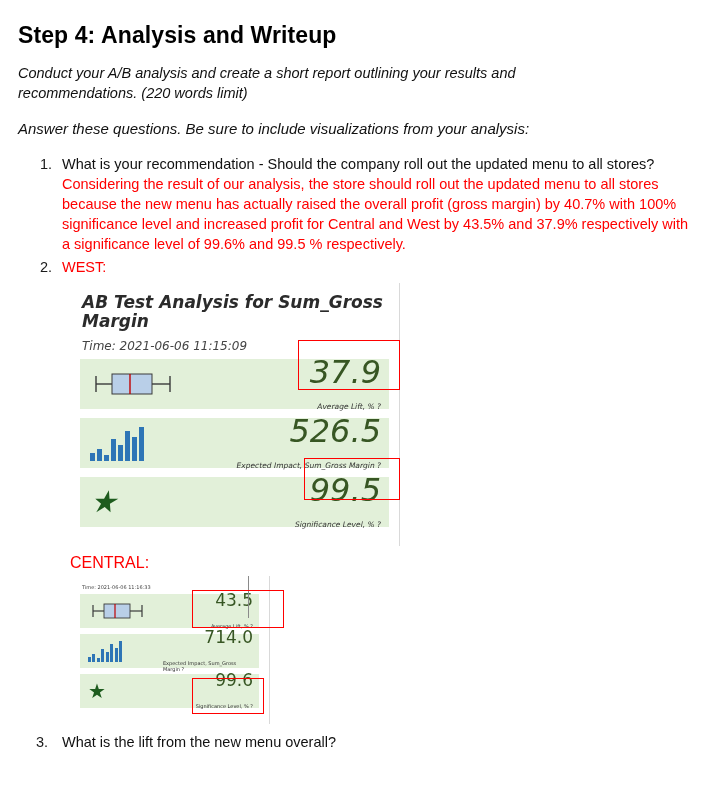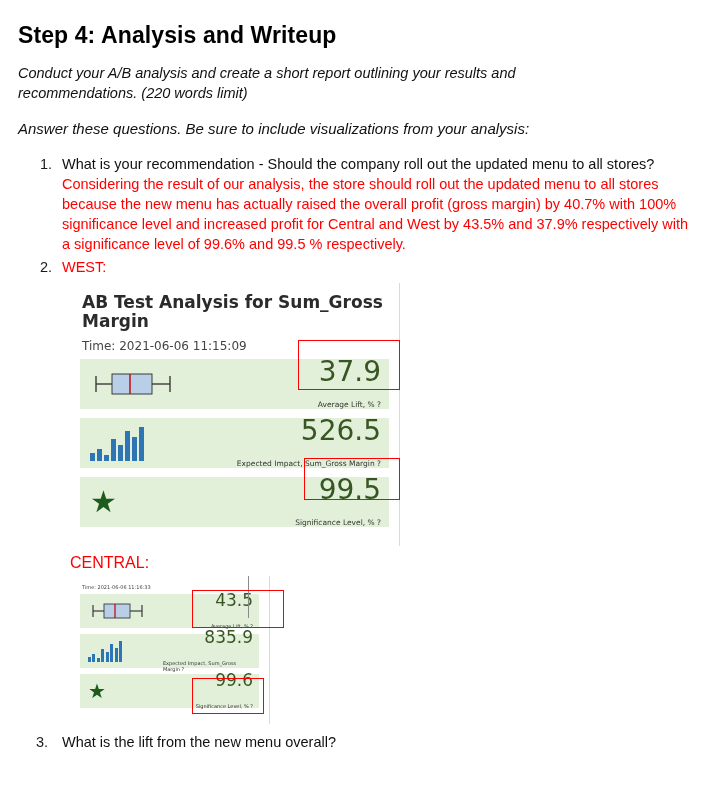--- a/index.html
+++ b/index.html
@@ -64,20 +64,21 @@
     display: block;
     margin-top: 2px;
   }
   li.spaced { margin-bottom: 2px; }
 
   
   .dash-wrap-west {
     margin: 6px 0 0 52px;
     width: 330px;
     position: relative;
+    font-style: italic;
   }
   .dash {
     background: #ffffff;
     border-right: 1px solid #d9d9d9;
     padding: 8px 10px 10px 10px;
     box-sizing: border-box;
   }
   .dash-title {
     font-size: 17px;
     font-weight: bold;
@@ -97,21 +98,21 @@
     height: 50px;
     margin-bottom: 9px;
     position: relative;
     display: flex;
     align-items: center;
     justify-content: space-between;
     padding: 0 8px 0 10px;
     box-sizing: border-box;
   }
   .metric-value {
-    font-size: 28px;
+    font-size: 32px;
     color: #375623;
     font-weight: normal;
     line-height: 1;
     text-align: right;
     font-family: "DejaVu Sans", sans-serif;
   }
   .metric-caption {
     font-size: 7.5px;
     color: #333;
     margin-top: 14px;
@@ -313,21 +314,21 @@
             <div class="bar" style="height:8px"></div>
             <div class="bar" style="height:4px"></div>
             <div class="bar" style="height:13px"></div>
             <div class="bar" style="height:10px"></div>
             <div class="bar" style="height:18px"></div>
             <div class="bar" style="height:14px"></div>
             <div class="bar" style="height:21px"></div>
           </div>
         </div>
         <div class="metric-right">
-          <div class="metric-value">835.9</div>
+          <div class="metric-value">714.0</div>
           <div class="metric-caption">Expected Impact, Sum_Gross Margin ?</div>
         </div>
       </div>
 
       <div class="metric-row">
         <div class="viz">
           <span class="star">★</span>
         </div>
         <div class="metric-right">
           <div class="metric-value">99.6</div>

